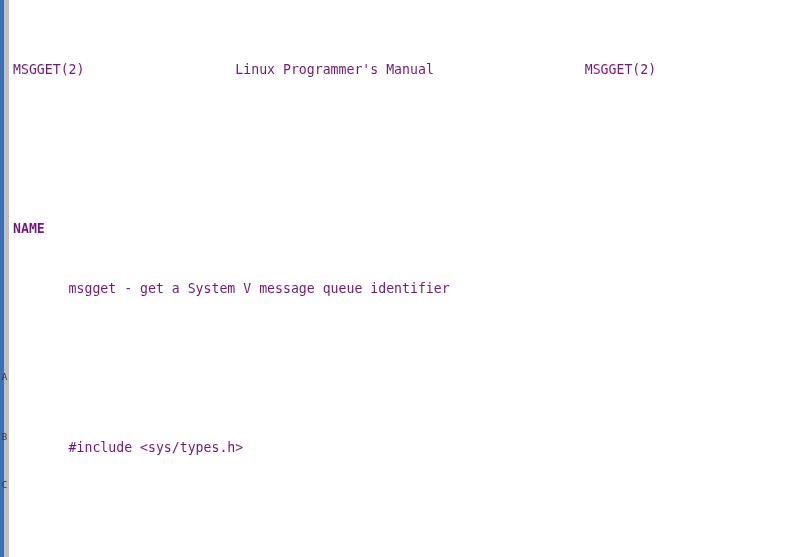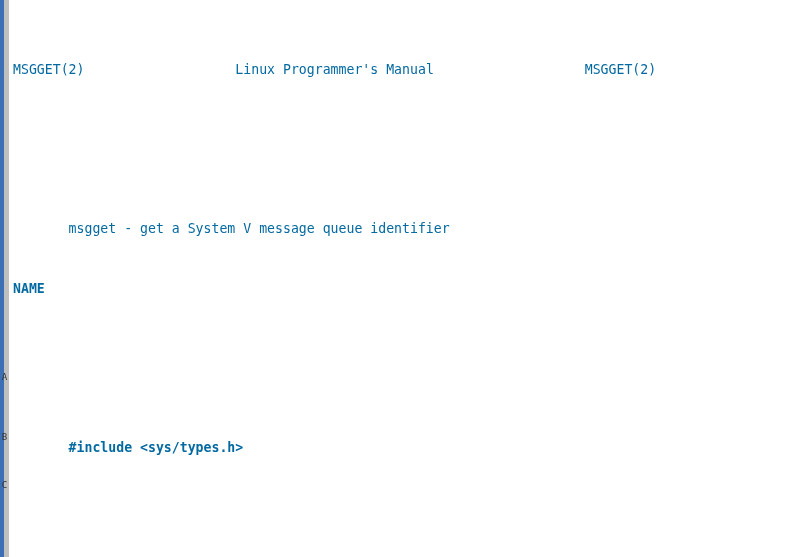--- a/index.html
+++ b/index.html
@@ -50,33 +50,33 @@
     line-height: 10px;
     text-align: center;
   }
   #manpage {
     position: absolute;
     left: 13px;
     top: 0;
     width: 775px;
     height: 557px;
     background: #ffffff;
-    color: #0369a1;
+    color: #701a75;
     font-family: "DejaVu Sans Mono", monospace;
     font-size: 13.2px;
     line-height: 19.9px;
     white-space: pre;
     padding: 0;
     overflow: hidden;
   }
   .line {
     height: 19.9px;
     white-space: pre;
   }
-  .b { font-weight: bold; }
+  .b { font-weight: normal; }
   .hdr { font-weight: bold; }
   .blank { height: 19.9px; }
 </style>
 </head>
 <body>
 
 <div id="page">
 
   <div class="edge-strip strip-blue"></div>
   <div class="edge-strip strip-gray"></div>
@@ -85,22 +85,22 @@
   <div class="desktop-icon" style="top:372px;">A</div>
   <div class="desktop-icon" style="top:432px;">B</div>
   <div class="desktop-icon" style="top:480px;">C</div>
 
   <div id="manpage">
 
     <div class="line"><span>MSGGET(2)</span>                   <span>Linux Programmer's Manual</span>                   <span>MSGGET(2)</span></div>
 
     <div class="blank"></div>
 
+    <div class="line hdr"><span>NAME</span></div>
     <div class="line">       <span>msgget - get a System V message queue identifier</span></div>
-    <div class="line hdr"><span>NAME</span></div>
 
     <div class="blank"></div>
 
     <div class="line">       <span class="b">#include &lt;sys/types.h&gt;</span></div>
     
     
 
     
 
     

